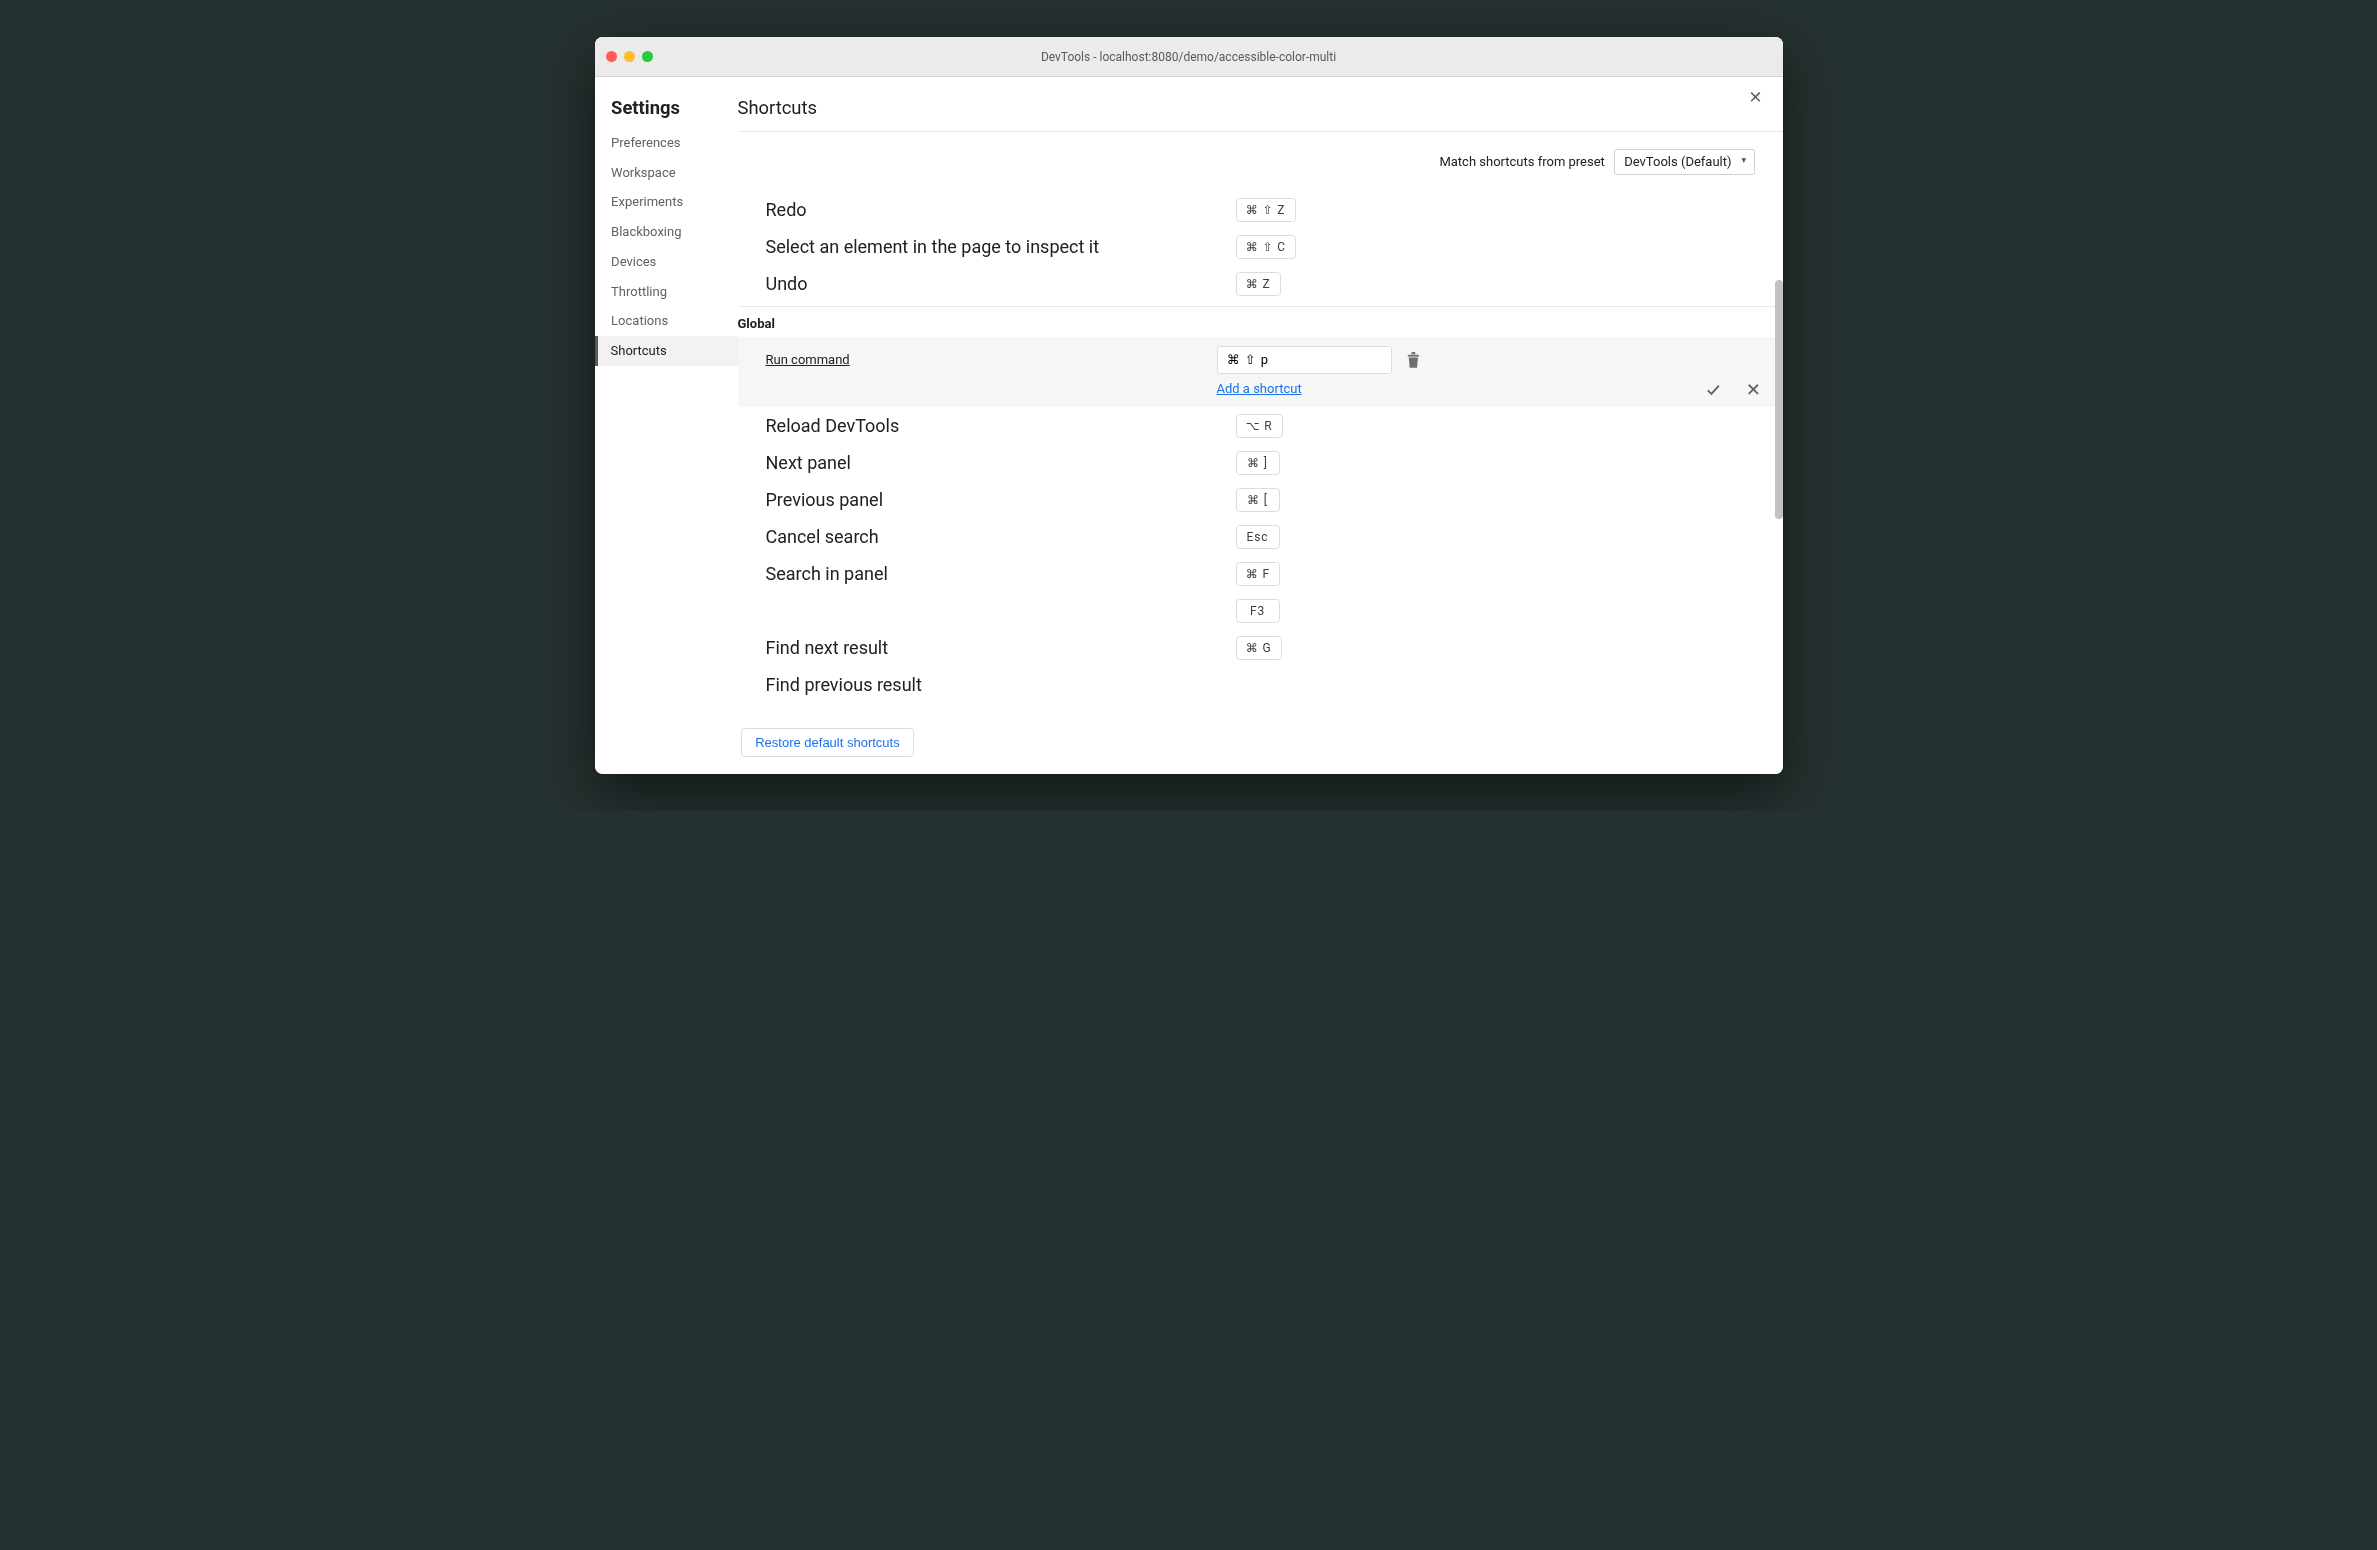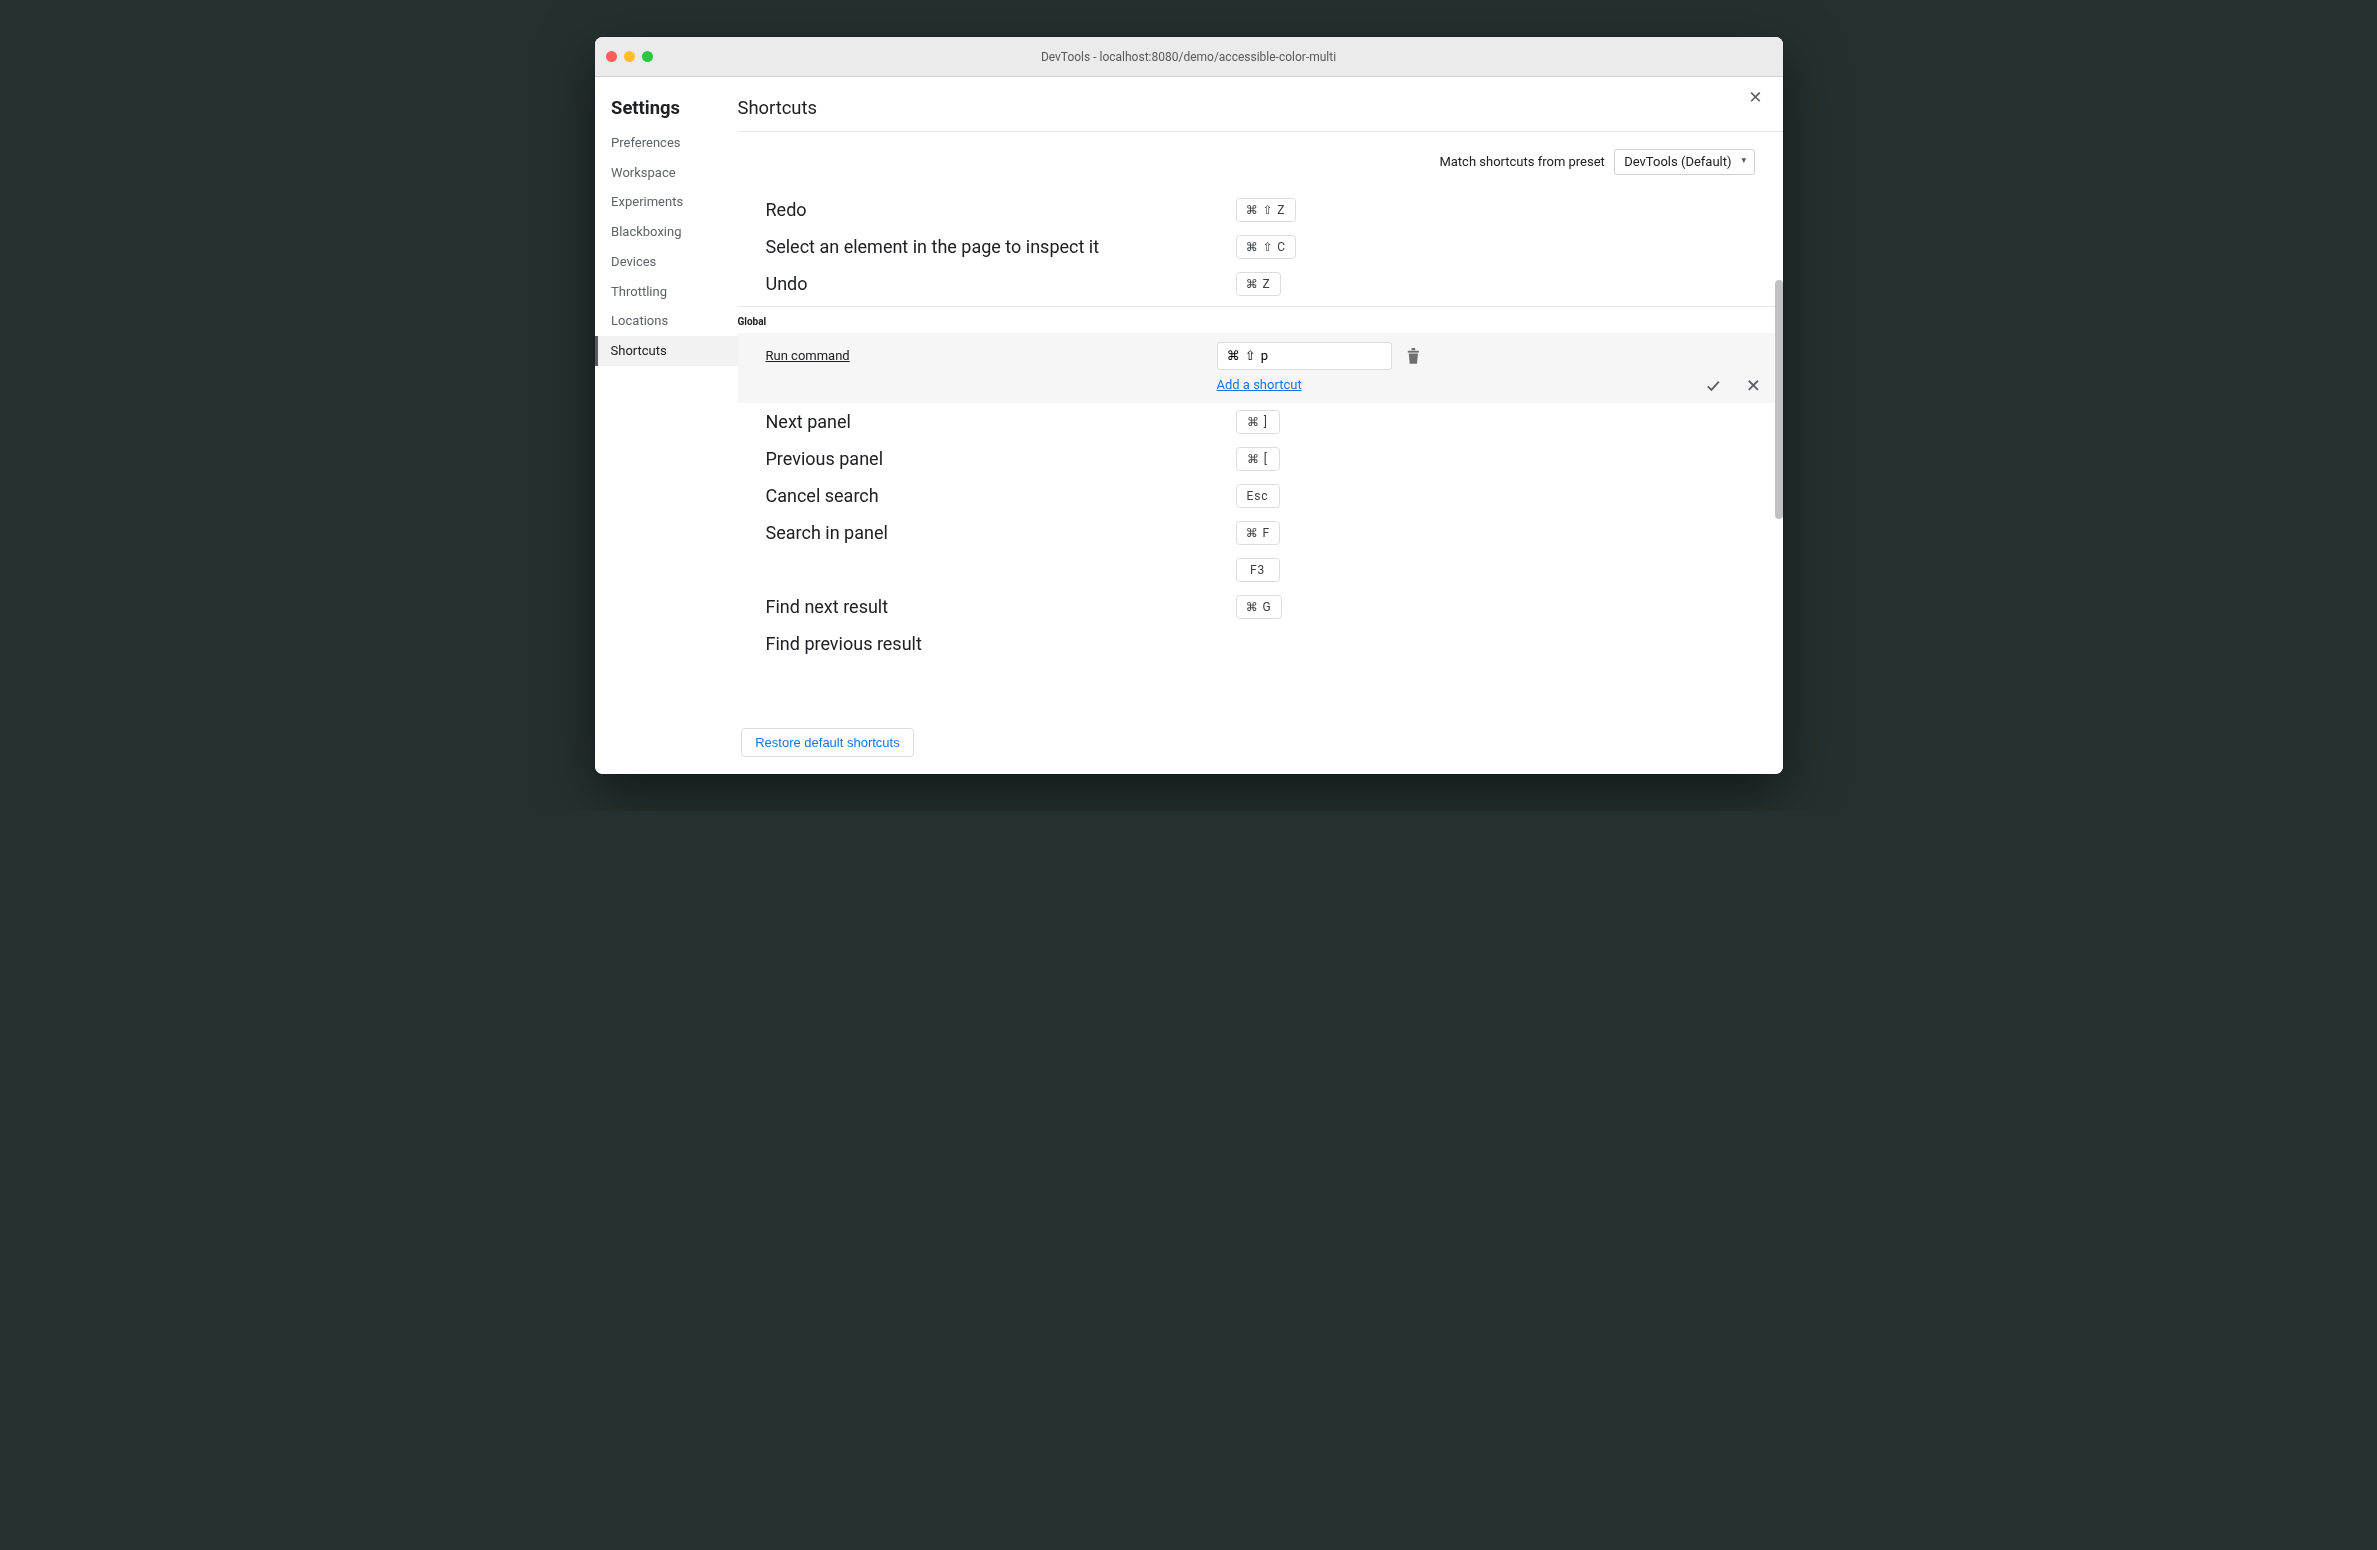--- a/index.html
+++ b/index.html
@@ -152,21 +152,21 @@
     border: 0.9px solid #dadce0;
     border-radius: 3.7px;
     background: #fff;
     font-size: 12px;
     color: #3c4043;
     letter-spacing: 0.9px;
     white-space: nowrap;
   }
   .group-header {
     font-weight: 700;
-    font-size: 10px;
+    font-size: 13px;
     padding: 9.2px 0 5.5px 0;
     border-top: 0.9px solid #e8e8e8;
     margin-top: 3.7px;
   }
   .edit-row {
     background: #f6f6f6;
     padding: 9.2px 18.4px 11px 28px;
     position: relative;
   }
   .edit-row .top {
@@ -324,20 +324,24 @@
             <span>
               <svg width="14.7" height="14.7" viewBox="0 0 16 16" stroke="currentColor" stroke-width="2" fill="none">
                 <path d="M3 3 L13 13 M13 3 L3 13"></path>
               </svg>
             </span>
           </div>
         </div>
 
         <div id="bottom-rows">
             <div class="shortcut-row">
+              <div class="label">Reload DevTools</div>
+              <span class="keycap">⌥ R</span>
+            </div>
+            <div class="shortcut-row">
               <div class="label">Next panel</div>
               <span class="keycap">⌘ ]</span>
             </div>
             <div class="shortcut-row">
               <div class="label">Previous panel</div>
               <span class="keycap">⌘ [</span>
             </div>
             <div class="shortcut-row">
               <div class="label">Cancel search</div>
               <span class="keycap">Esc</span>

